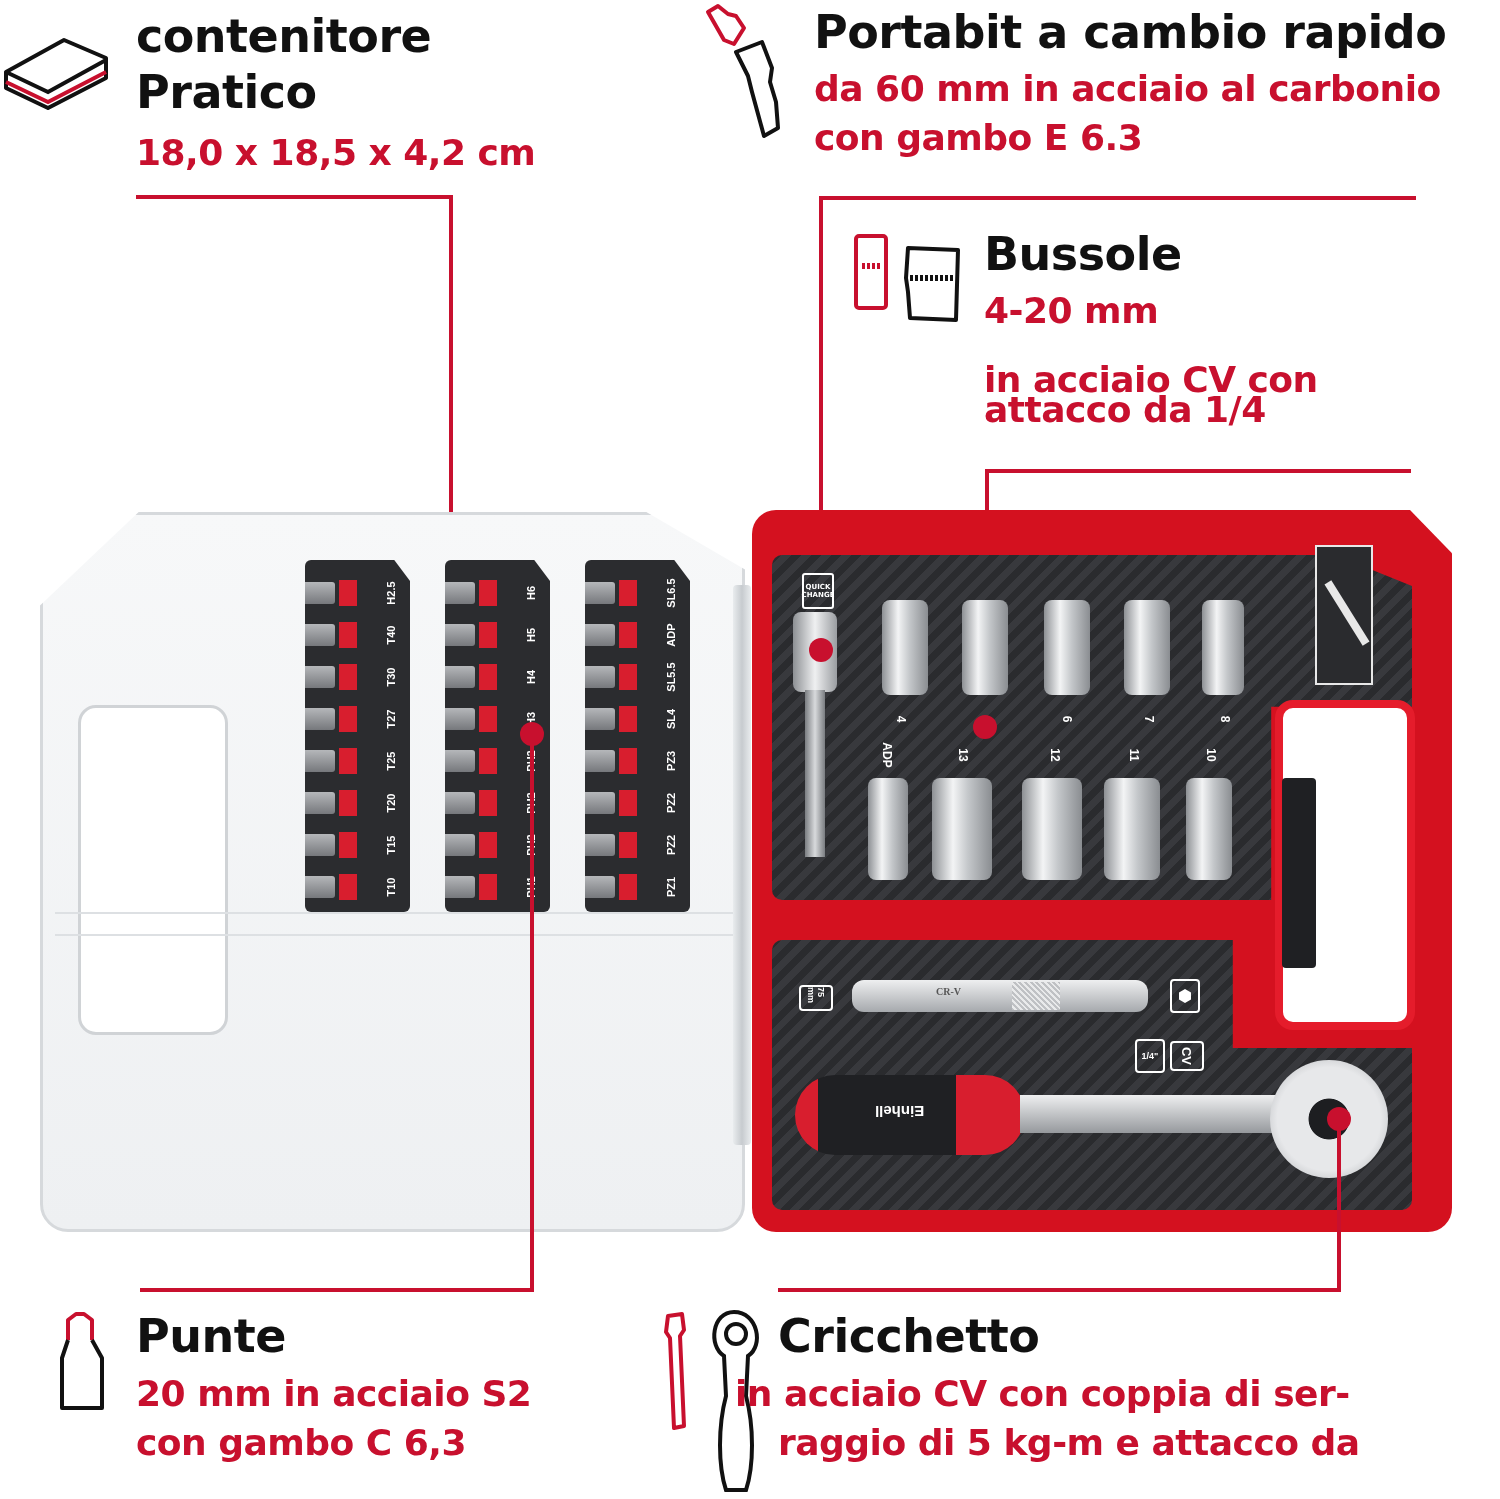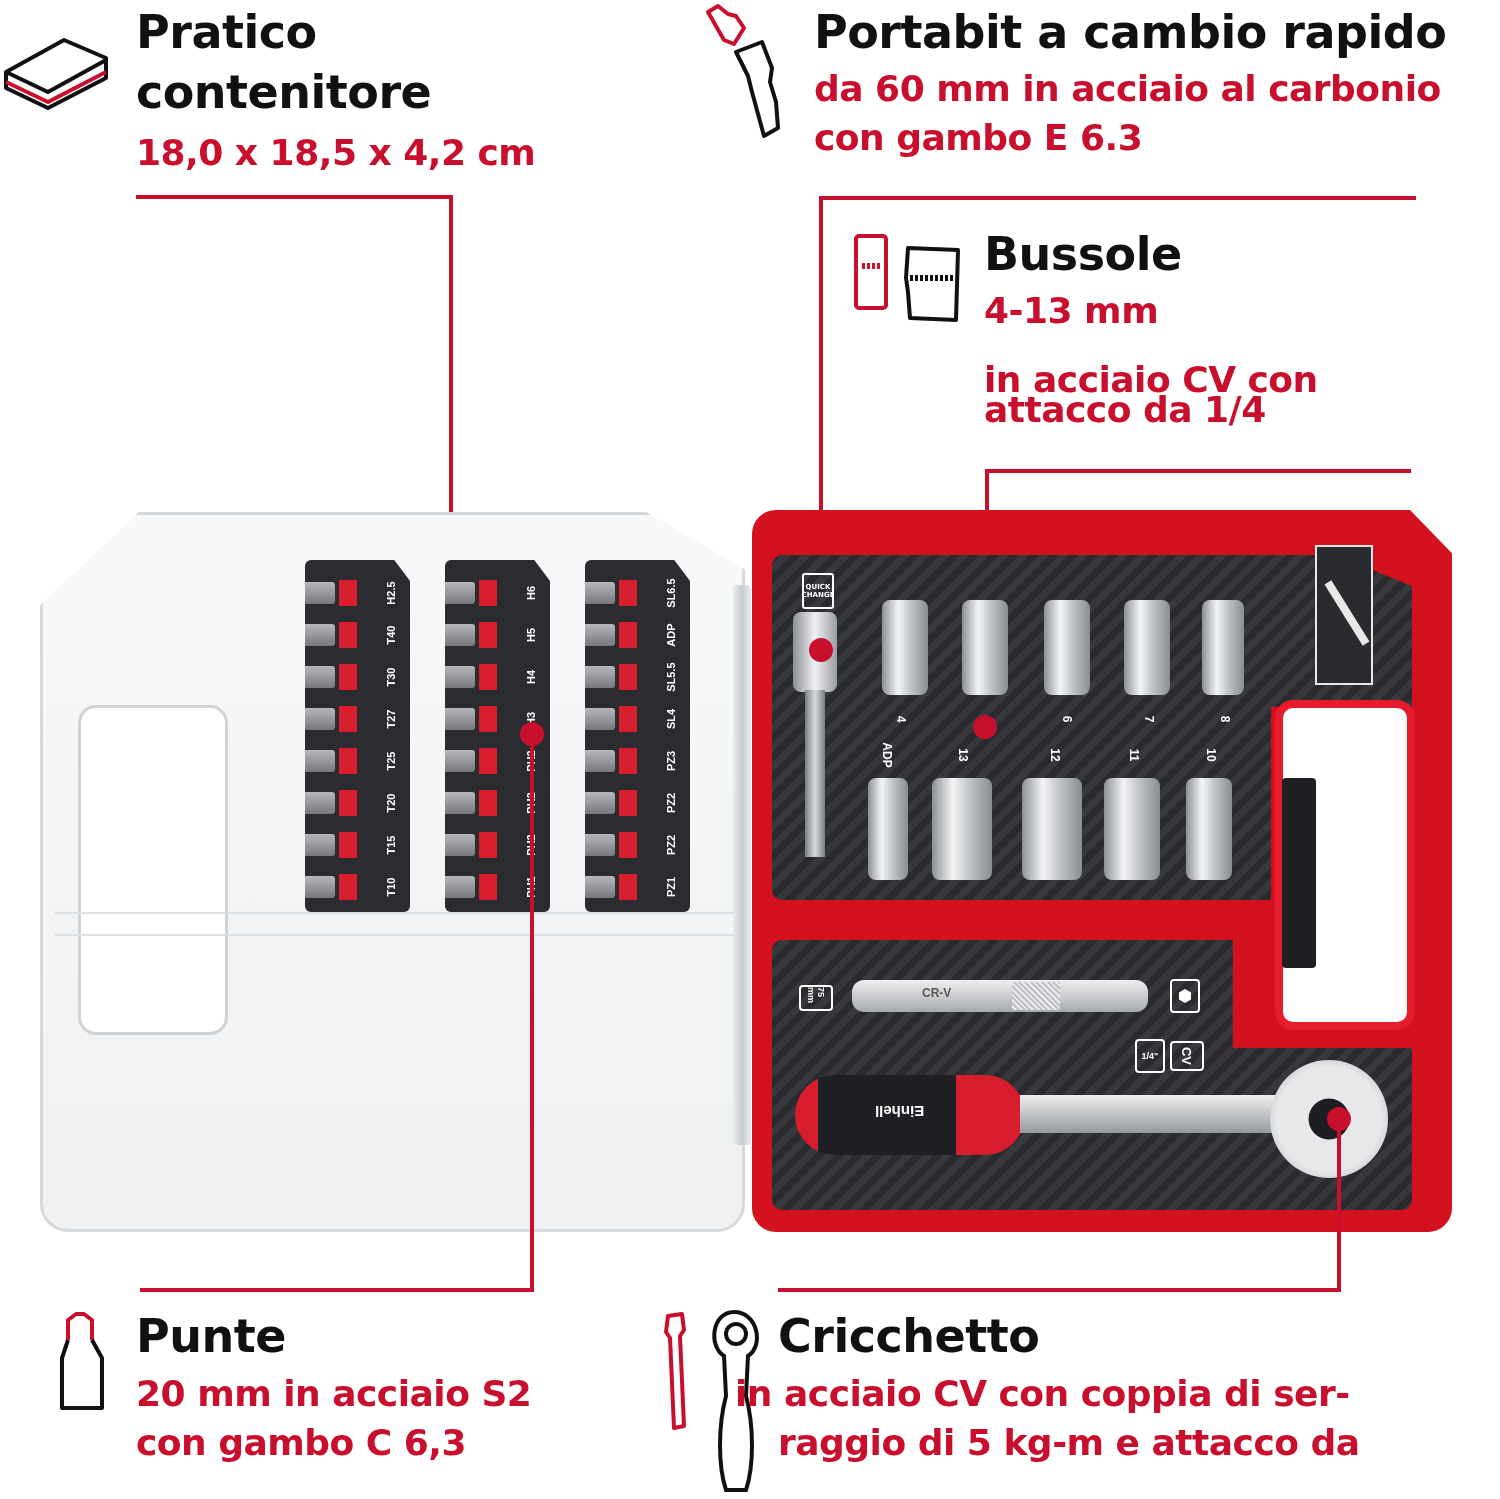--- a/index.html
+++ b/index.html
@@ -74,43 +74,43 @@
 
   .bit-holder { position: absolute; left: 793px; top: 612px; width: 44px; height: 245px; }
   .bit-holder .sleeve { position: absolute; left: 0; top: 0; width: 44px; height: 80px; border-radius: 8px; background: linear-gradient(90deg,#8d9094,#eff0f1,#9a9da1); }
   .bit-holder .shaft { position: absolute; left: 12px; top: 78px; width: 20px; height: 167px; background: linear-gradient(90deg,#7a7d81,#d8dadc,#7a7d81); }
   .quick-badge { position: absolute; left: 802px; top: 573px; width: 32px; height: 36px; border: 2px solid #ffffff; border-radius: 3px; color: #ffffff; font-size: 7px; font-weight: bold; display:flex; align-items:center; justify-content:center; text-align:center; line-height: 8px; }
 
   .sticker { position: absolute; left: 1315px; top: 545px; width: 58px; height: 140px; border: 2px solid #e8e8e8; background: #2a2b2e; }
   .sticker::after { content: ""; position: absolute; left: -6px; top: 62px; width: 72px; height: 8px; background: #e8e8e8; transform: rotate(58deg); }
 
   .extension { position: absolute; left: 852px; top: 980px; width: 296px; height: 32px; border-radius: 12px; background: linear-gradient(180deg,#eeeff0,#a6a9ad); }
-  .ext-text { position: absolute; left: 70px; top: 6px; color: #555; font-size: 12px; font-weight: bold; font-family: Liberation Sans, sans-serif; }
+  .ext-text { position: absolute; left: 84px; top: 6px; color: #555; font-size: 10px; font-weight: bold; font-family: Liberation Serif, serif; }
   .ext-knurl { position: absolute; left: 160px; top: 2px; width: 48px; height: 28px; background: repeating-linear-gradient(45deg,#bfc1c4 0 2px,#e9eaeb 2px 4px); }
 
   .badge { position: absolute; border: 2px solid #ffffff; border-radius: 4px; color: #ffffff; font-weight: bold; display: flex; align-items: center; justify-content: center; font-family: "Liberation Sans", sans-serif; }
 
   .ratchet-handle { position: absolute; left: 795px; top: 1075px; width: 230px; height: 80px; border-radius: 40px; background: linear-gradient(90deg,#d81e2e 0 10%,#1f2023 10% 70%,#d81e2e 70%); }
   .ratchet-logo { position: absolute; left: 80px; top: 28px; color: #ffffff; font-size: 15px; font-weight: bold; transform: rotate(180deg); font-family: "Liberation Sans", sans-serif; }
   .ratchet-neck { position: absolute; left: 1020px; top: 1095px; width: 270px; height: 38px; background: linear-gradient(180deg,#eeeff0,#96999d); }
   .ratchet-head { position: absolute; left: 1270px; top: 1060px; width: 118px; height: 118px; border-radius: 50%; background: radial-gradient(circle,#1d1e21 0 24%,#e7e8ea 25% 62%,#a2a5a9 100%); }
 
   .icon { position: absolute; }
 </style>
 </head>
 <body>
 
 <svg class="icon" style="left:2px;top:28px" width="112" height="82" viewBox="0 0 112 82">
   <path d="M4 44 L62 12 L104 30 L104 50 L46 80 L4 60 Z" fill="none" stroke="#111" stroke-width="4" stroke-linejoin="round"></path>
   <path d="M4 44 L46 64 L104 32" fill="none" stroke="#111" stroke-width="4"></path>
   <path d="M4 54 L46 74 L104 44" fill="none" stroke="#c8102e" stroke-width="4"></path>
 </svg>
 <div class="abs title" style="left:136px;top:4px">
+  <div style="margin-top:4px">contenitore</div>
   <div>Pratico</div>
-  <div style="margin-top:4px">contenitore</div>
 </div>
 <div class="abs sub" style="left:136px;top:128px">18,0 x 18,5 x 4,2 cm</div>
 <div class="cline" style="left:136px;top:195px;width:317px;height:4px"></div>
 <div class="cline" style="left:449px;top:195px;width:4px;height:340px"></div>
 <div class="dot" style="left:439px;top:526px"></div>
 
 <svg class="icon" style="left:700px;top:2px" width="90" height="138" viewBox="0 0 90 138">
   <path d="M8 10 L18 4 L28 12 L36 14 L44 26 L34 42 L24 38 Z" fill="none" stroke="#c8102e" stroke-width="4" stroke-linejoin="round"></path>
   <path d="M36 50 L62 40 L72 66 L70 80 L76 100 L78 126 L64 134 L58 112 L52 90 L48 74 Z" fill="none" stroke="#111" stroke-width="4" stroke-linejoin="round"></path>
 </svg>
@@ -120,21 +120,21 @@
 <div class="cline" style="left:819px;top:196px;width:597px;height:4px"></div>
 <div class="cline" style="left:819px;top:196px;width:4px;height:455px"></div>
 
 <svg class="icon" style="left:852px;top:232px" width="112" height="92" viewBox="0 0 112 92">
   <rect x="4" y="4" width="30" height="72" rx="3" fill="none" stroke="#c8102e" stroke-width="4"></rect>
   <path d="M10 34 h18" stroke="#c8102e" stroke-width="6" stroke-dasharray="3 2"></path>
   <path d="M56 16 L106 18 L104 88 L58 86 L56 60 L54 46 Z" fill="none" stroke="#111" stroke-width="4" stroke-linejoin="round"></path>
   <path d="M58 46 h44" stroke="#111" stroke-width="6" stroke-dasharray="3 2"></path>
 </svg>
 <div class="abs title" style="left:984px;top:226px">Bussole</div>
-<div class="abs sub" style="left:984px;top:286px">4-13 mm</div>
+<div class="abs sub" style="left:984px;top:286px">4-20 mm</div>
 <div class="abs sub" style="left:984px;top:355px">in acciaio CV con</div>
 <div class="abs sub" style="left:984px;top:385px">attacco da 1/4</div>
 <div class="cline" style="left:985px;top:469px;width:426px;height:4px"></div>
 <div class="cline" style="left:985px;top:469px;width:4px;height:250px"></div>
 
 <div class="clear-case"></div>
 <div class="clear-handle"></div>
 <div class="clear-divider"></div>
 
 <div class="bit-rail" style="left:305px">

